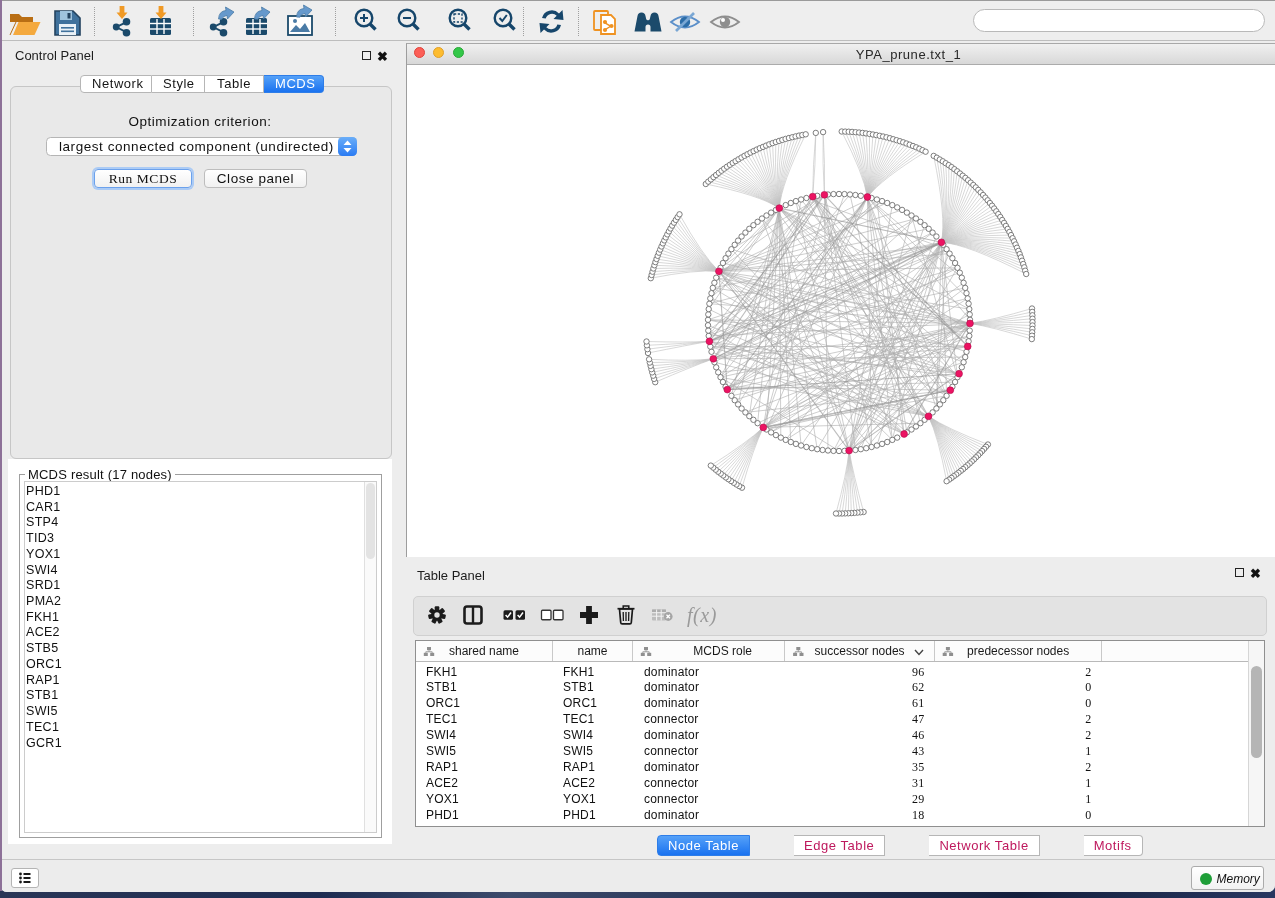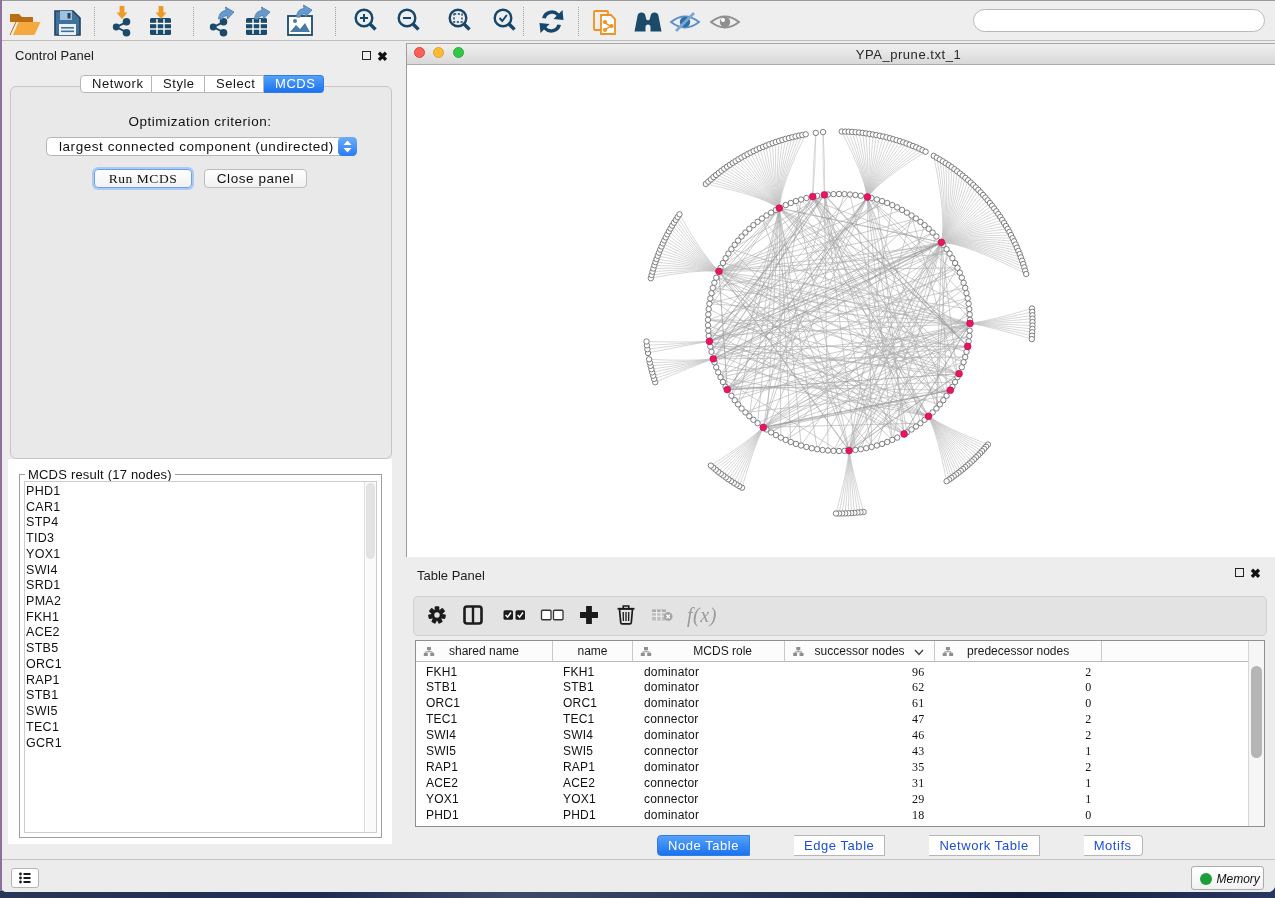--- a/index.html
+++ b/index.html
@@ -75,21 +75,21 @@
   font-size:12px; color:#1a1a1a; text-align:center; line-height:21px; letter-spacing:0; }
 #tbody { position:absolute; left:0; top:24px; font-size:12px; color:#111; letter-spacing:0.2px; }
 .trow { position:absolute; height:15.9px; line-height:15.9px; }
 .tc { position:absolute; top:0; height:100%; white-space:nowrap; }
 .num { text-align:right;font-family:Liberation Serif, serif; }
 #tsb { position:absolute; right:0; top:0; width:16px; height:185.5px;
   background:#f6f6f6; border-left:1px solid #d6d6d6; }
 #tsb .th { position:absolute; left:2px; width:11px; top:25px; height:92px;
   background:#b5b5b5; border-radius:5.5px; }
 #btabs { position:absolute; left:261px; top:277.5px; display:flex; height:21px;gap:44px; }
-.btab { border:1px solid #b6b6b6; border-left:none; background:#fff; color:#1d4ed8;
+.btab { border:1px solid #b6b6b6; border-left:none; background:#fff; color:#be185d;
   font-size:13px; text-align:center; line-height:19px; padding:0 10px; }
 .btab.first { border-left:1px solid #b6b6b6; border-radius:4px 0 0 4px; }
 .btab.last { border-radius:0 4px 4px 0; }
 .btab.sel { background:linear-gradient(#55a1f8,#1a72f0); color:#fff; border-color:#2e7de8; }
 
 #status { position:absolute; left:0; top:859px; width:100%; height:32.5px;
   background:#ececec; border-top:1px solid #c6c6c6;font-style:italic; }
 #lbtn { position:absolute; left:11px; top:7.5px; width:28px; height:20px;
   background:#fff; border:1px solid #b4b4b4; border-radius:3px; }
 #membtn { position:absolute; right:11px; top:5.5px; width:73.5px; height:24px;
@@ -229,21 +229,21 @@
     <div class="tsep" style="left:578px"></div>
     <div id="searchbox"></div>
   </div>
 
   <div id="cp-title">Control Panel</div>
   <div class="wfloat" style="left:362px;top:51px"></div>
   <div class="wclose" style="left:377px;top:51px">✖</div>
   <div class="tabrow" style="left:80px;top:74.5px">
     <div class="tab first" style="width:72px">Network</div>
     <div class="tab" style="width:53px">Style</div>
-    <div class="tab" style="width:59px">Select</div>
+    <div class="tab" style="width:59px">Table</div>
     <div class="tab sel last" style="width:60px">MCDS</div>
   </div>
   <div id="cp-panel"></div>
   <div id="opt-label">Optimization criterion:</div>
   <div id="dd">
       <span class="txt">largest connected component (undirected)</span>
     <div class="cap"><svg width="19" height="19">
           <path d="M5.5 8 l4-4.5 4 4.5 z M5.5 11 l4 4.5 4-4.5 z" fill="#fff"></path>
         </svg></div>
   </div>

